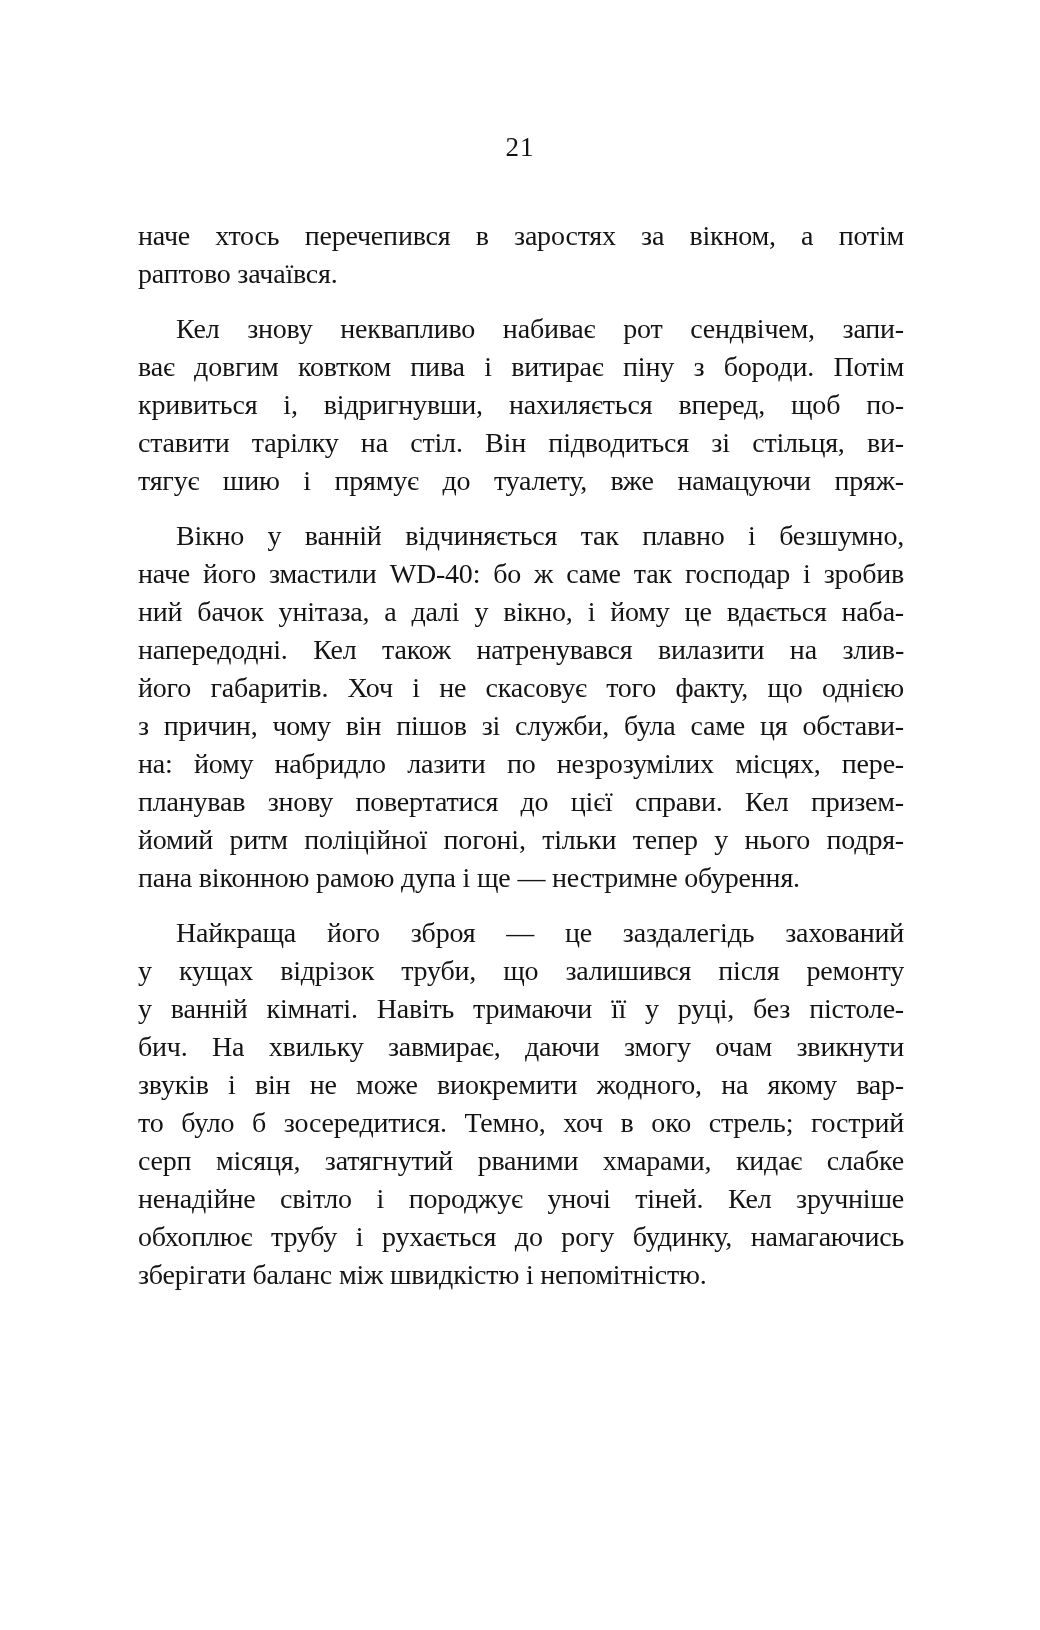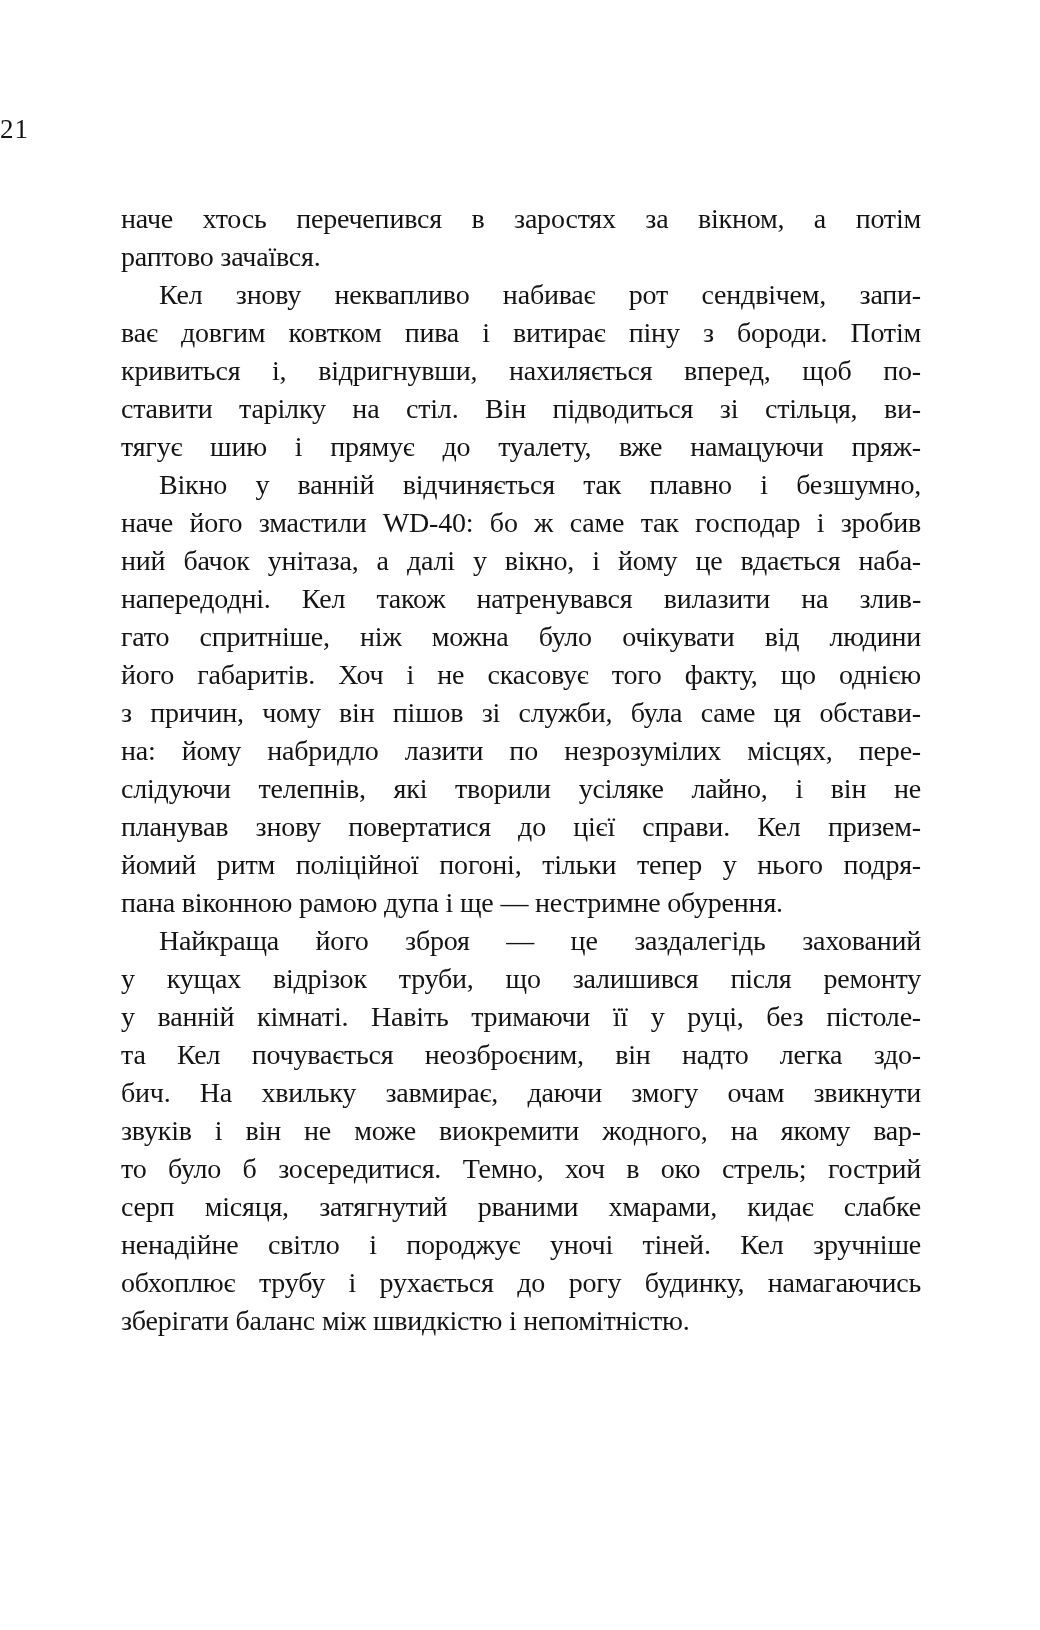--- a/index.html
+++ b/index.html
@@ -11,37 +11,38 @@
     position: relative;
     width: 1040px;
     height: 1630px;
     background: #ffffff;
     color: #141414;
     font-family: "Liberation Serif", "DejaVu Serif", serif;
     overflow: hidden;
   }
   .page-number {
     position: absolute;
-    top: 114px;
+    top: 132px;
     left: 0;
     width: 100%;
+    text-align: center;
     font-size: 27px;
     line-height: 30px;
     letter-spacing: 1px;
   }
   .text-block {
     position: absolute;
     left: 121px;
     top: 200px;
     width: 800px;
     font-size: 28px;
     letter-spacing: -0.2px;
   }
   .para {
-    margin: 0;
+    margin: 17px;
     padding: 0;
   }
   .line {
     height: 38px;
     line-height: 38px;
     text-align: justify;
     text-align-last: justify;
     overflow: hidden;
     white-space: normal;
   }
@@ -72,35 +73,32 @@
       <div class="line">кривиться і, відригнувши, нахиляється вперед, щоб по-</div>
       <div class="line">ставити тарілку на стіл. Він підводиться зі стільця, ви-</div>
       <div class="line">тягує шию і прямує до туалету, вже намацуючи пряж-</div>
     </div>
 
     <div class="para">
       <div class="line indent">Вікно у ванній відчиняється так плавно і безшумно,</div>
       <div class="line">наче його змастили WD-40: бо ж саме так господар і зробив</div>
       <div class="line">ний бачок унітаза, а далі у вікно, і йому це вдається наба-</div>
       <div class="line">напередодні. Кел також натренувався вилазити на злив-</div>
-      <div class="line">гато спритніше, ніж можна було очікувати від людини</div>
       <div class="line">його габаритів. Хоч і не скасовує того факту, що однією</div>
       <div class="line">з причин, чому він пішов зі служби, була саме ця обстави-</div>
       <div class="line">на: йому набридло лазити по незрозумілих місцях, пере-</div>
-      <div class="line">слідуючи телепнів, які творили усіляке лайно, і він не</div>
       <div class="line">планував знову повертатися до цієї справи. Кел призем-</div>
       <div class="line">йомий ритм поліційної погоні, тільки тепер у нього подря-</div>
       <div class="line para-end">пана віконною рамою дупа і ще — нестримне обурення.</div>
     </div>
 
     <div class="para">
       <div class="line indent">Найкраща його зброя — це заздалегідь захований</div>
       <div class="line">у кущах відрізок труби, що залишився після ремонту</div>
       <div class="line">у ванній кімнаті. Навіть тримаючи її у руці, без пістоле-</div>
-      <div class="line">та Кел почувається неозброєним, він надто легка здо-</div>
       <div class="line">бич. На хвильку завмирає, даючи змогу очам звикнути</div>
       <div class="line">звуків і він не може виокремити жодного, на якому вар-</div>
       <div class="line">то було б зосередитися. Темно, хоч в око стрель; гострий</div>
       <div class="line">серп місяця, затягнутий рваними хмарами, кидає слабке</div>
       <div class="line">ненадійне світло і породжує уночі тіней. Кел зручніше</div>
       <div class="line">обхоплює трубу і рухається до рогу будинку, намагаючись</div>
       <div class="line para-end">зберігати баланс між швидкістю і непомітністю.</div>
     </div>
 
   </div>

